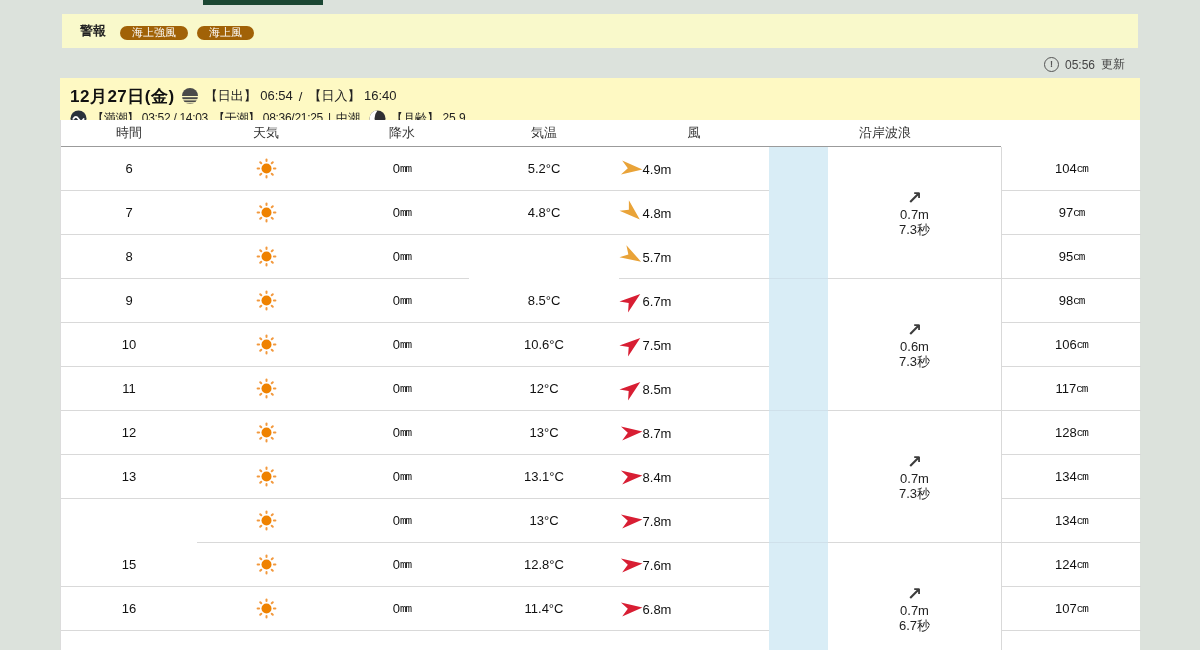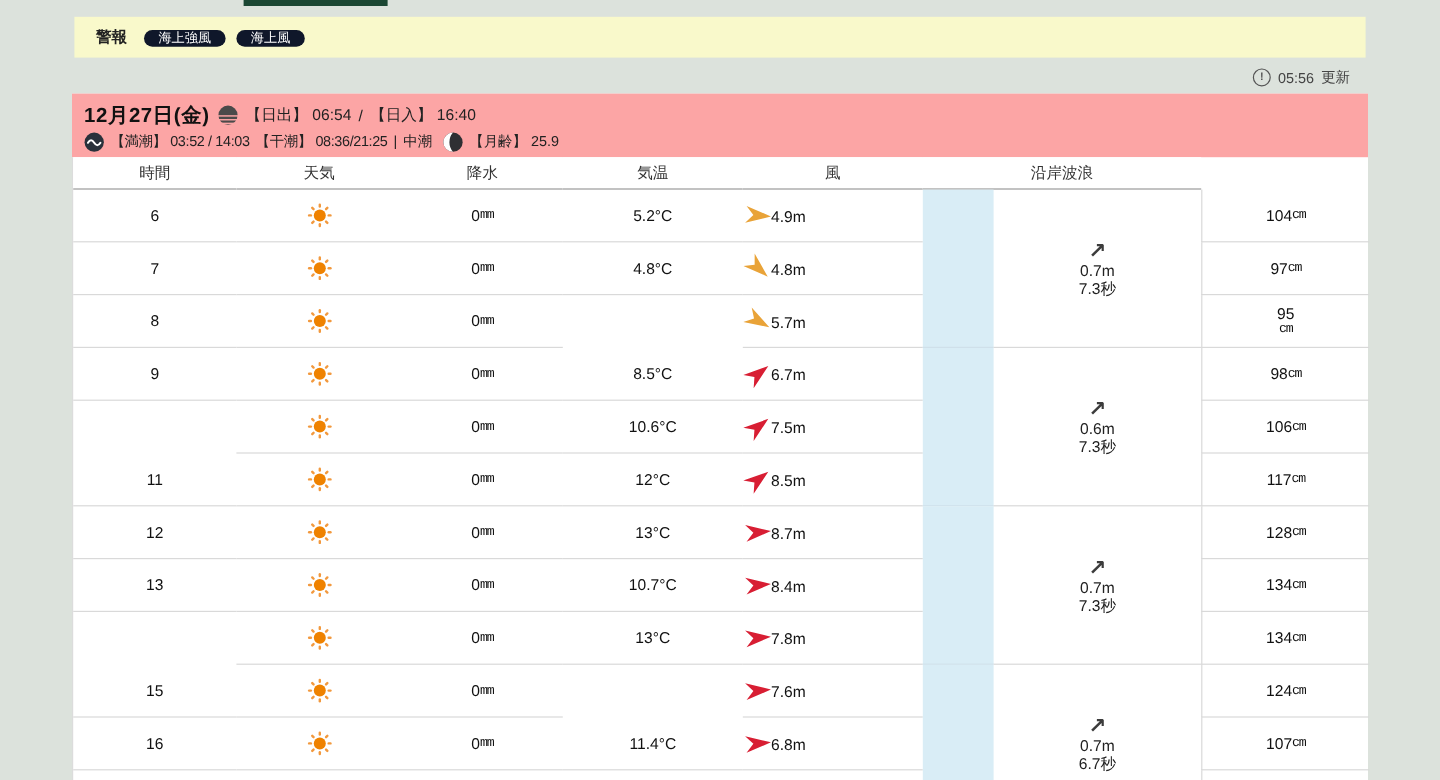--- a/index.html
+++ b/index.html
@@ -12,35 +12,35 @@
   .tab-remnant{position:absolute;left:203px;top:0;width:120px;height:5px;background:#1b4733;}
   
   .alert-bar{
     position:absolute;left:62px;top:14px;width:1076px;height:34px;
     background:#f9f9cb;display:flex;align-items:center;padding-left:18px;box-sizing:border-box;
   }
   .alert-label{font-size:13px;font-weight:bold;color:#222;margin-right:14px;}
   .pill{
     display:inline-flex;align-items:center;justify-content:center;
     height:14px;padding:0 12px;margin-right:9px;border-radius:10px;
-    background:#0f172a;color:#fff;font-size:11px;cursor:pointer;
+    background:#a16207;color:#fff;font-size:11px;cursor:pointer;
   }
   
   .update-line{
     position:absolute;top:56px;right:75px;display:flex;align-items:center;gap:6px;
     font-size:12px;color:#444;
   }
   .info-icon{
     width:13px;height:13px;border:1.5px solid #555;border-radius:50%;
     display:inline-flex;align-items:center;justify-content:center;
     font-size:9px;font-weight:bold;color:#555;line-height:1;
   }
   
   .card{position:absolute;left:60px;top:78px;width:1080px;height:609px;background:#fff;}
-  .date-band{height:53px;background:#fca5a5;box-sizing:border-box;padding:6px 0 0 10px;}
+  .date-band{height:42px;background:#fef9c3;box-sizing:border-box;padding:6px 0 0 10px;}
   .date-line1{display:flex;align-items:center;gap:6px;height:24px;}
   .date-title{font-size:17px;font-weight:bold;color:#111;letter-spacing:0.5px;}
   .sun-times{font-size:13px;color:#222;}
   .date-line2{display:flex;align-items:center;gap:5px;height:20px;font-size:12px;color:#222;}
   .cond{letter-spacing:-0.3px;}
   
   .tbl{
     display:grid;
     grid-template-columns:136px 138px 134px 150px 150px 59px 173px 140px;
     grid-template-rows:27px repeat(12,44px);
@@ -227,21 +227,21 @@
       <div class="td" style="grid-area: 4 / 5;">
         <div class="windbox">
           <div class="wind-arrow" style="transform:rotate(30deg)">
             <svg width="22" height="15" viewBox="0 0 22 15">
               <path d="M0.5,0.5 L21.5,7.5 L0.5,14.5 L6.8,7.5 Z" fill="#e9a338"></path>
             </svg>
           </div>
           <span class="wind-speed">5.7m</span>
         </div>
       </div>
-      <div class="td center tidecell" style="grid-area: 4 / 8; flex-direction: column;">
+      <div class="td center tidecell" style="grid-area: 4 / 8;">
         <span>95</span>
         <span class="unit">cm</span>
       </div>
       <div class="td center" style="grid-area: 5 / 1;">9</div>
       <div class="td center" style="grid-area: 5 / 2;">
         <svg width="21" height="21" viewBox="0 0 21 21">
           <g stroke="#f2993e" stroke-width="2" stroke-linecap="round">
             <line x1="10.5" y1="1.6" x2="10.5" y2="3.1"></line>
             <line x1="10.5" y1="17.9" x2="10.5" y2="19.4"></line>
             <line x1="1.6" y1="10.5" x2="3.1" y2="10.5"></line>
@@ -266,20 +266,21 @@
               <path d="M0.5,0.5 L21.5,7.5 L0.5,14.5 L6.8,7.5 Z" fill="#d81e33"></path>
             </svg>
           </div>
           <span class="wind-speed">6.7m</span>
         </div>
       </div>
       <div class="td center tidecell" style="grid-area: 5 / 8;">
         <span>98</span>
         <span class="unit">cm</span>
       </div>
+      <div class="td center" style="grid-area: 6 / 1;">10</div>
       <div class="td center" style="grid-area: 6 / 2;">
         <svg width="21" height="21" viewBox="0 0 21 21">
           <g stroke="#f2993e" stroke-width="2" stroke-linecap="round">
             <line x1="10.5" y1="1.6" x2="10.5" y2="3.1"></line>
             <line x1="10.5" y1="17.9" x2="10.5" y2="19.4"></line>
             <line x1="1.6" y1="10.5" x2="3.1" y2="10.5"></line>
             <line x1="17.9" y1="10.5" x2="19.4" y2="10.5"></line>
             <line x1="4.2" y1="4.2" x2="5.3" y2="5.3"></line>
             <line x1="15.7" y1="15.7" x2="16.8" y2="16.8"></line>
             <line x1="4.2" y1="16.8" x2="5.3" y2="15.7"></line>
@@ -390,21 +391,21 @@
             <line x1="4.2" y1="16.8" x2="5.3" y2="15.7"></line>
             <line x1="15.7" y1="5.3" x2="16.8" y2="4.2"></line>
           </g>
           <circle cx="10.5" cy="10.5" r="5" fill="#ef8200"></circle>
         </svg>
       </div>
       <div class="td center" style="grid-area: 9 / 3;">
         <span>0</span>
         <span class="unit">mm</span>
       </div>
-      <div class="td center" style="grid-area: 9 / 4;">10.7°C</div>
+      <div class="td center" style="grid-area: 9 / 4;">13.1°C</div>
       <div class="td" style="grid-area: 9 / 5;">
         <div class="windbox">
           <div class="wind-arrow" style="transform:rotate(-5deg)">
             <svg width="22" height="15" viewBox="0 0 22 15">
               <path d="M0.5,0.5 L21.5,7.5 L0.5,14.5 L6.8,7.5 Z" fill="#d81e33"></path>
             </svg>
           </div>
           <span class="wind-speed">8.4m</span>
         </div>
       </div>
@@ -459,20 +460,21 @@
             <line x1="4.2" y1="16.8" x2="5.3" y2="15.7"></line>
             <line x1="15.7" y1="5.3" x2="16.8" y2="4.2"></line>
           </g>
           <circle cx="10.5" cy="10.5" r="5" fill="#ef8200"></circle>
         </svg>
       </div>
       <div class="td center" style="grid-area: 11 / 3;">
         <span>0</span>
         <span class="unit">mm</span>
       </div>
+      <div class="td center" style="grid-area: 11 / 4;">12.8°C</div>
       <div class="td" style="grid-area: 11 / 5;">
         <div class="windbox">
           <div class="wind-arrow" style="transform:rotate(-5deg)">
             <svg width="22" height="15" viewBox="0 0 22 15">
               <path d="M0.5,0.5 L21.5,7.5 L0.5,14.5 L6.8,7.5 Z" fill="#d81e33"></path>
             </svg>
           </div>
           <span class="wind-speed">7.6m</span>
         </div>
       </div>

